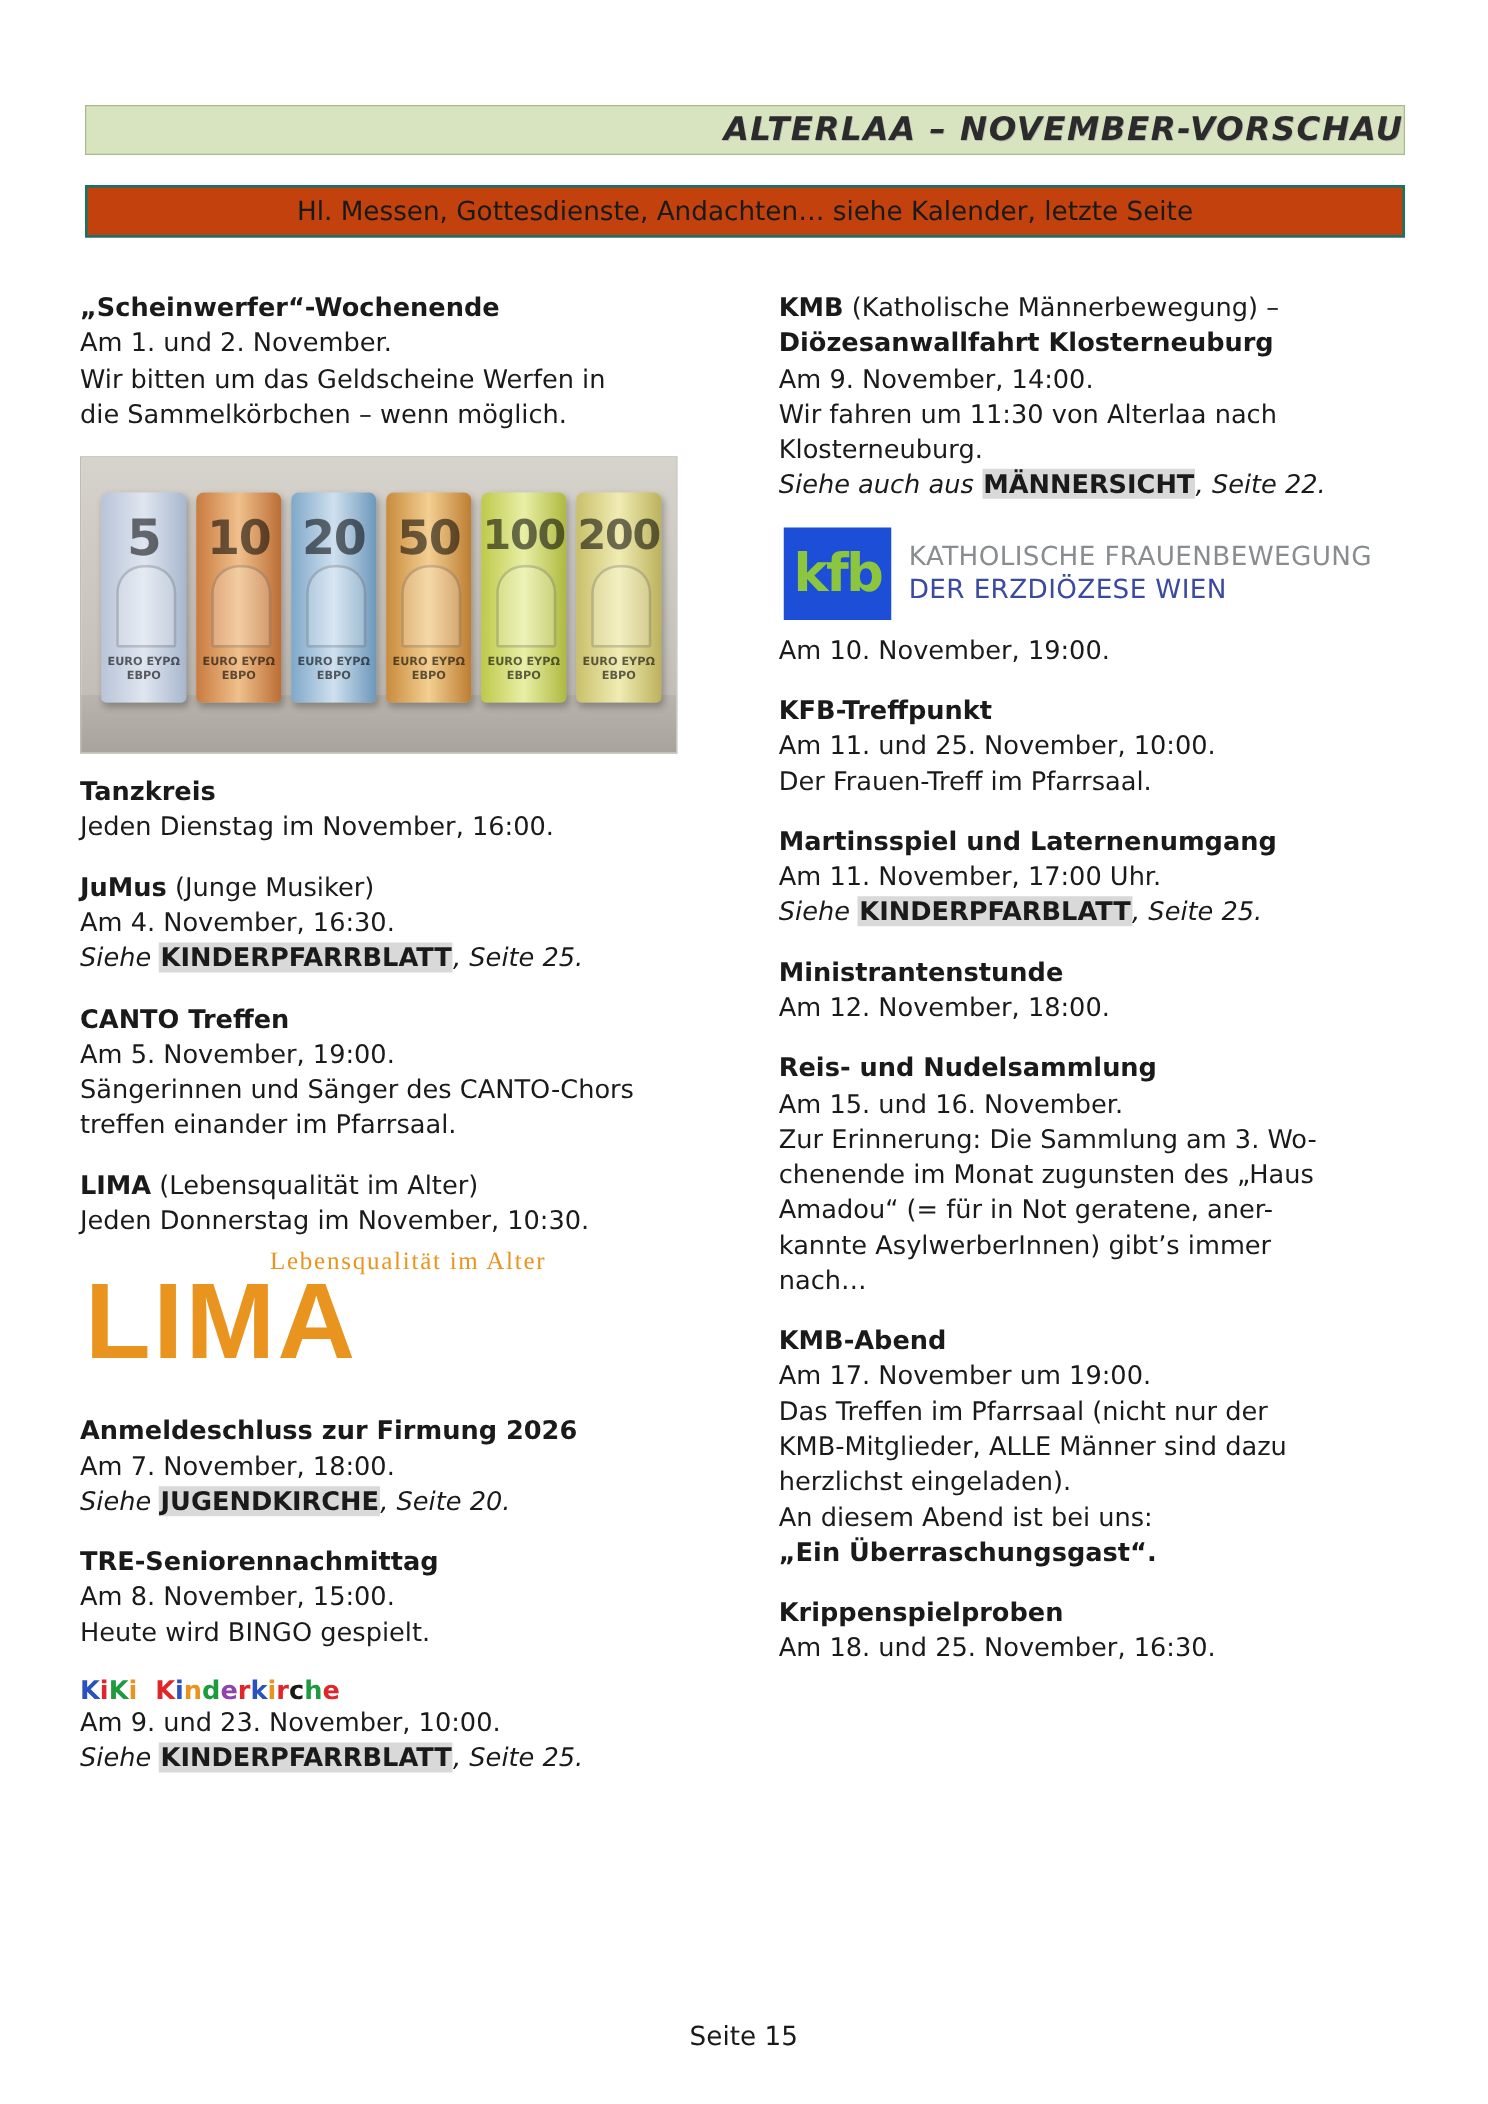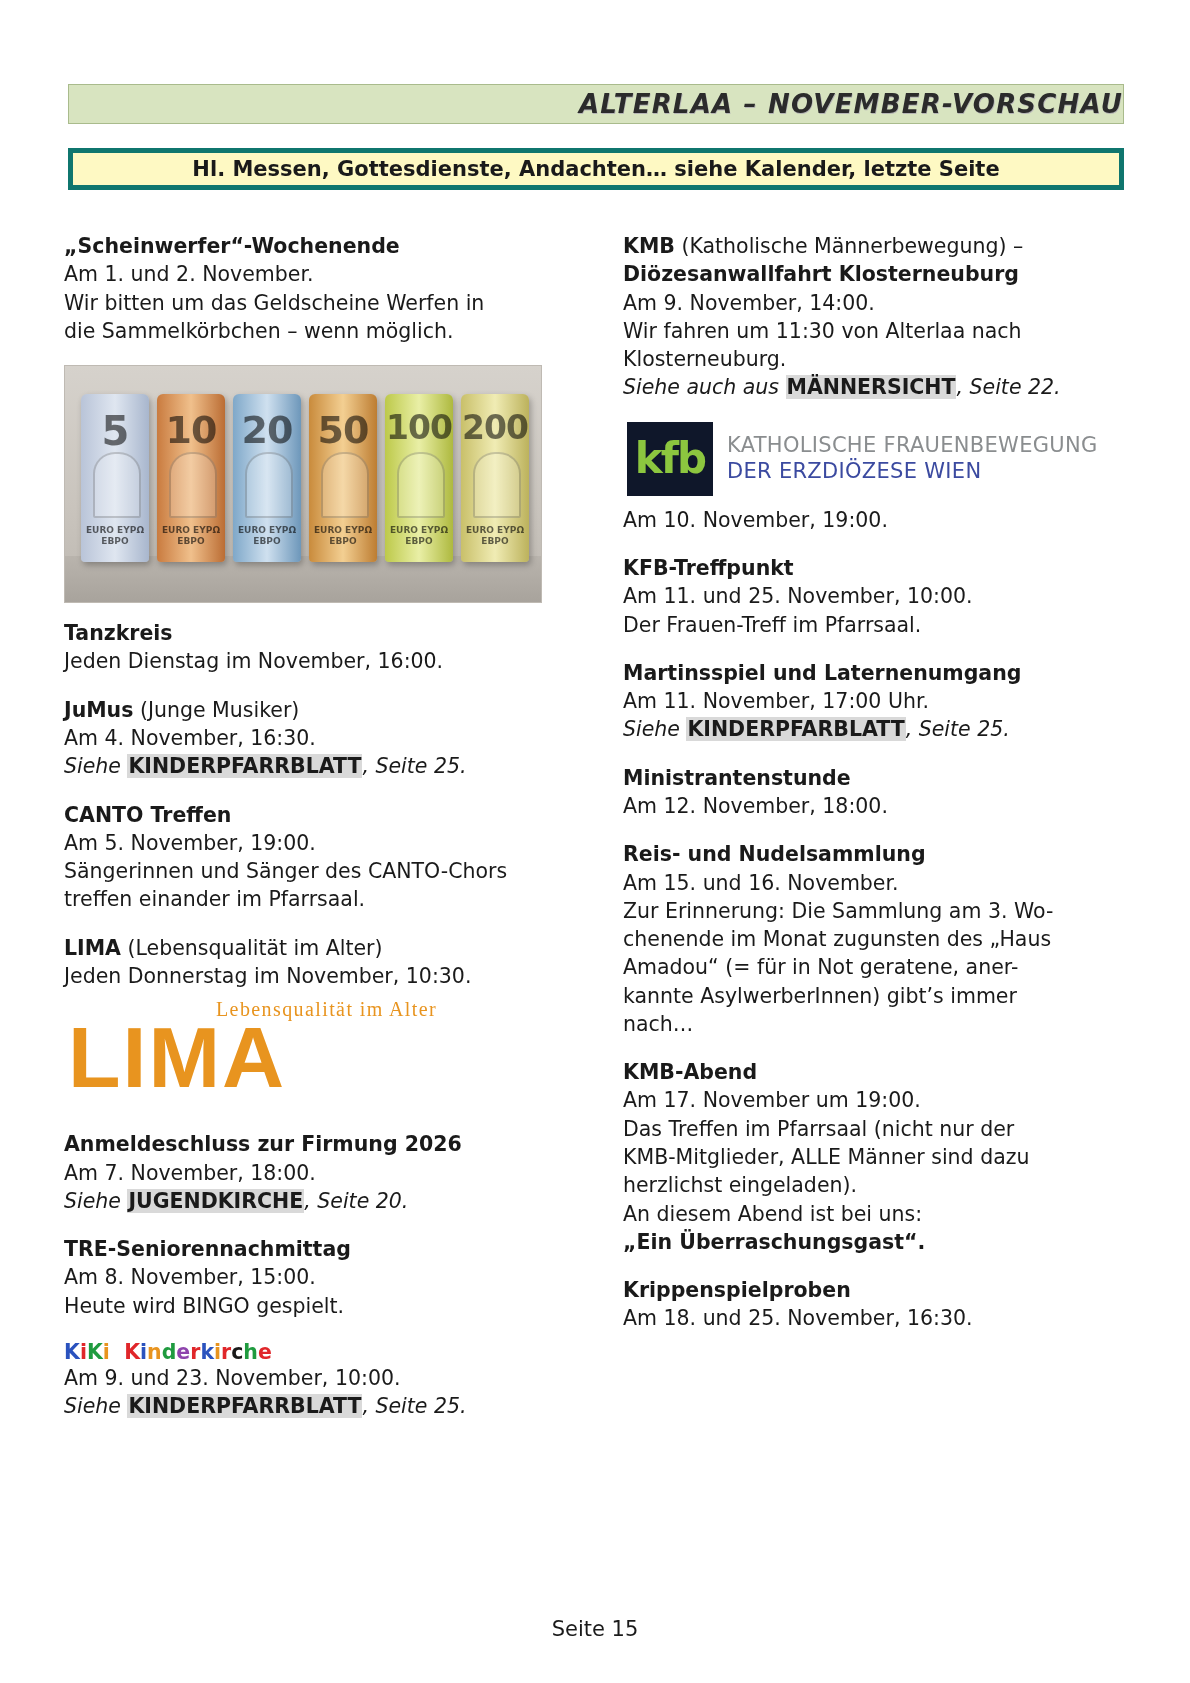--- a/index.html
+++ b/index.html
@@ -42,27 +42,26 @@
     letter-spacing: 1.2px;
     color: #2b2b2b;
     text-shadow: 0.6px 0.6px 0 #b6b6b6;
   }
   .subbanner {
     position: absolute;
     left: 68px;
     top: 148px;
     width: 1056px;
     height: 42px;
-    background: #fef9c3;
-    border: 5px solid #0f766e;
+    background: #c2410c;
+    border: 2px solid #0f766e;
     display: flex;
     align-items: center;
     justify-content: center;
     box-sizing: border-box;
-    font-weight: bold;
   }
   .subbanner-text {
     font-size: 21px;
     color: #1a1a1a;
   }
   .columns {
     position: absolute;
     left: 64px;
     top: 212px;
     width: 1062px;
@@ -168,21 +167,21 @@
 
   
   .kfb-logo {
     display: flex;
     align-items: center;
     margin: 8px 0 10px 4px;
   }
   .kfb-mark {
     width: 86px;
     height: 74px;
-    background: #0f172a;
+    background: #1d4ed8;
     display: flex;
     align-items: center;
     justify-content: center;
     color: #8cc63f;
     font-size: 42px;
     font-weight: bold;
     font-family: "DejaVu Sans", sans-serif;
     letter-spacing: -2px;
   }
   .kfb-text {

